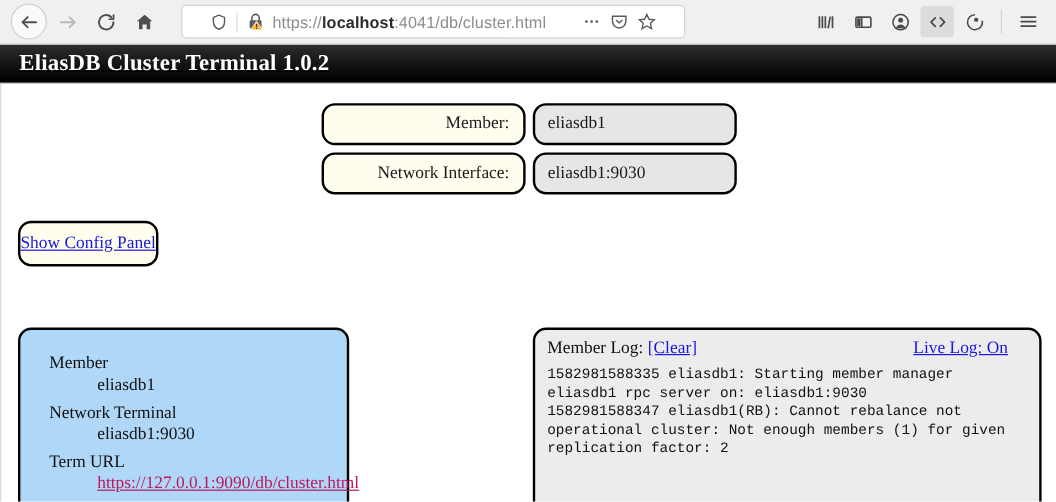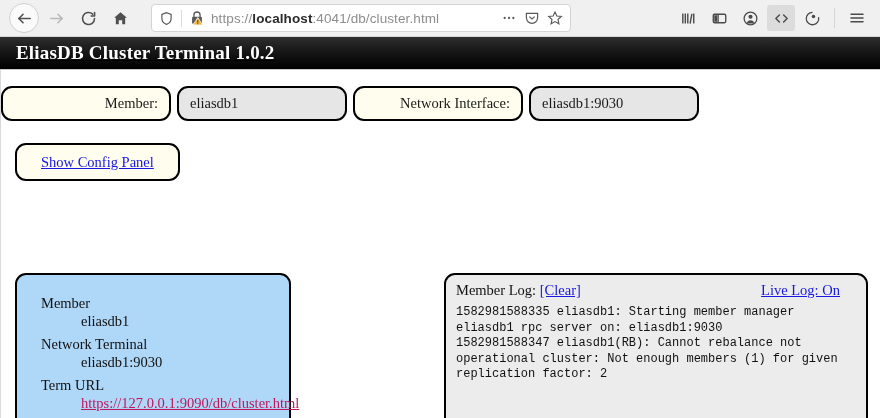--- a/index.html
+++ b/index.html
@@ -34,21 +34,21 @@
 
   .urlbar {
     flex: 1;
     margin: 0 10px 0 16px;
     height: 28px;
     background: #ffffff;
     border: 1px solid #d4d4d4;
     border-radius: 4px;
     display: flex;
     align-items: center;
-    padding: 0 7px;
+    padding: 0 23px;
     max-width: 420px;
   }
   .urlbar .shield { color: #5a5a5a; display: flex; align-items: center; }
   .urlbar .vsep { width: 1px; height: 17px; background: #dcdcdc; margin: 0 7px; }
   .urlbar .lockwarn { display: flex; align-items: center; margin-right: 6px; }
   .urlbar .urltext {
     flex: 1;
     font-family: "Liberation Sans", sans-serif;
     font-size: 13.5px;
     color: #8d8d8d;
@@ -90,21 +90,21 @@
   .page-body {
     position: relative;
     height: 348px;
     background: #ffffff;
     border-left: 1px solid #d9d9d9;
   }
 
   .form-area {
     padding-top: 16px;
     display: flex;
-    flex-direction: row;
+    flex-direction: column;
     align-items: center;
     gap: 6px;
   }
   .form-row { display: flex; gap: 6px; }
   .fld {
     border: 2px solid #000000;
     border-radius: 11px;
     height: 35px;
     display: flex;
     align-items: center;
@@ -126,21 +126,21 @@
 
   .config-btn-wrap { margin: 22px 0 0 14px; }
   .config-btn {
     display: inline-flex;
     align-items: center;
     justify-content: center;
     background: #fffdee;
     border: 2px solid #000000;
     border-radius: 11px;
     height: 38px;
-    padding: 0 24px;
+    padding: 0 0;
   }
   .config-btn a {
     color: #1818e0;
     text-decoration: underline;
     font-family: "Liberation Serif", serif;
     font-size: 14.5px;
   }
 
   .panels {
     position: absolute;

